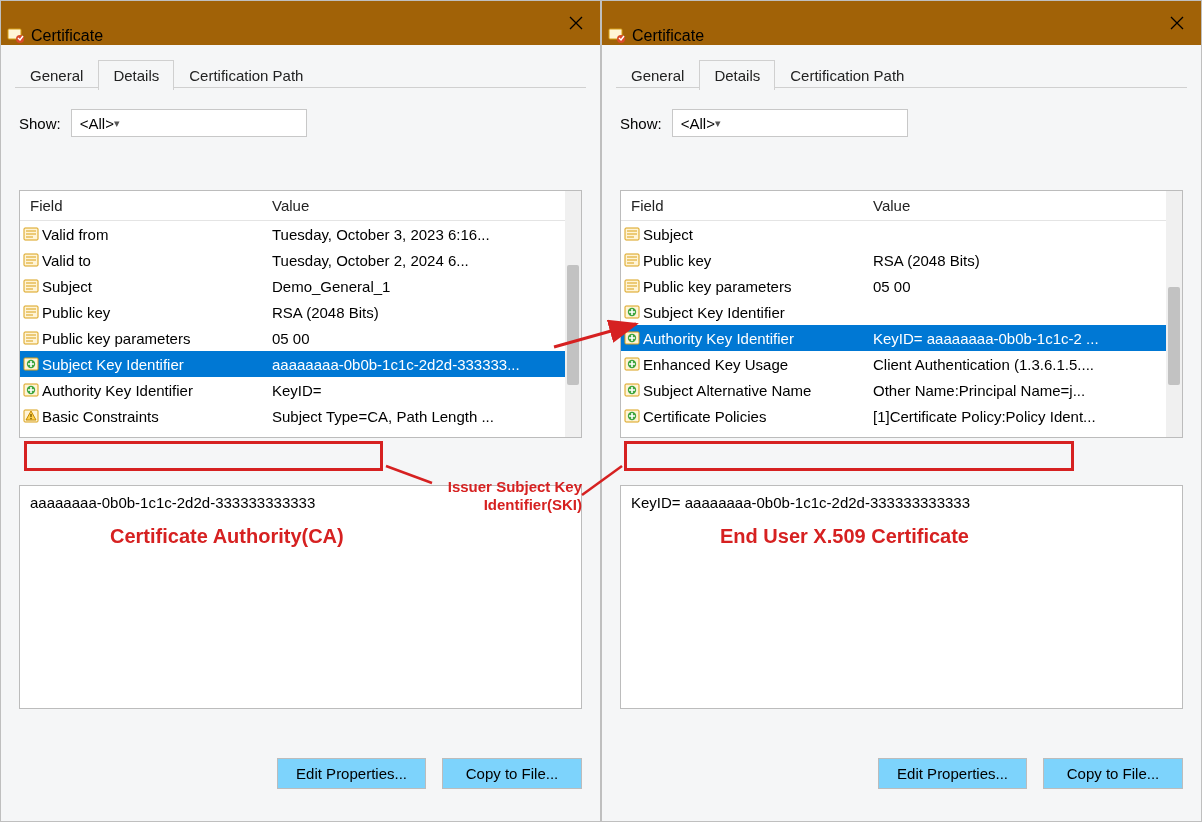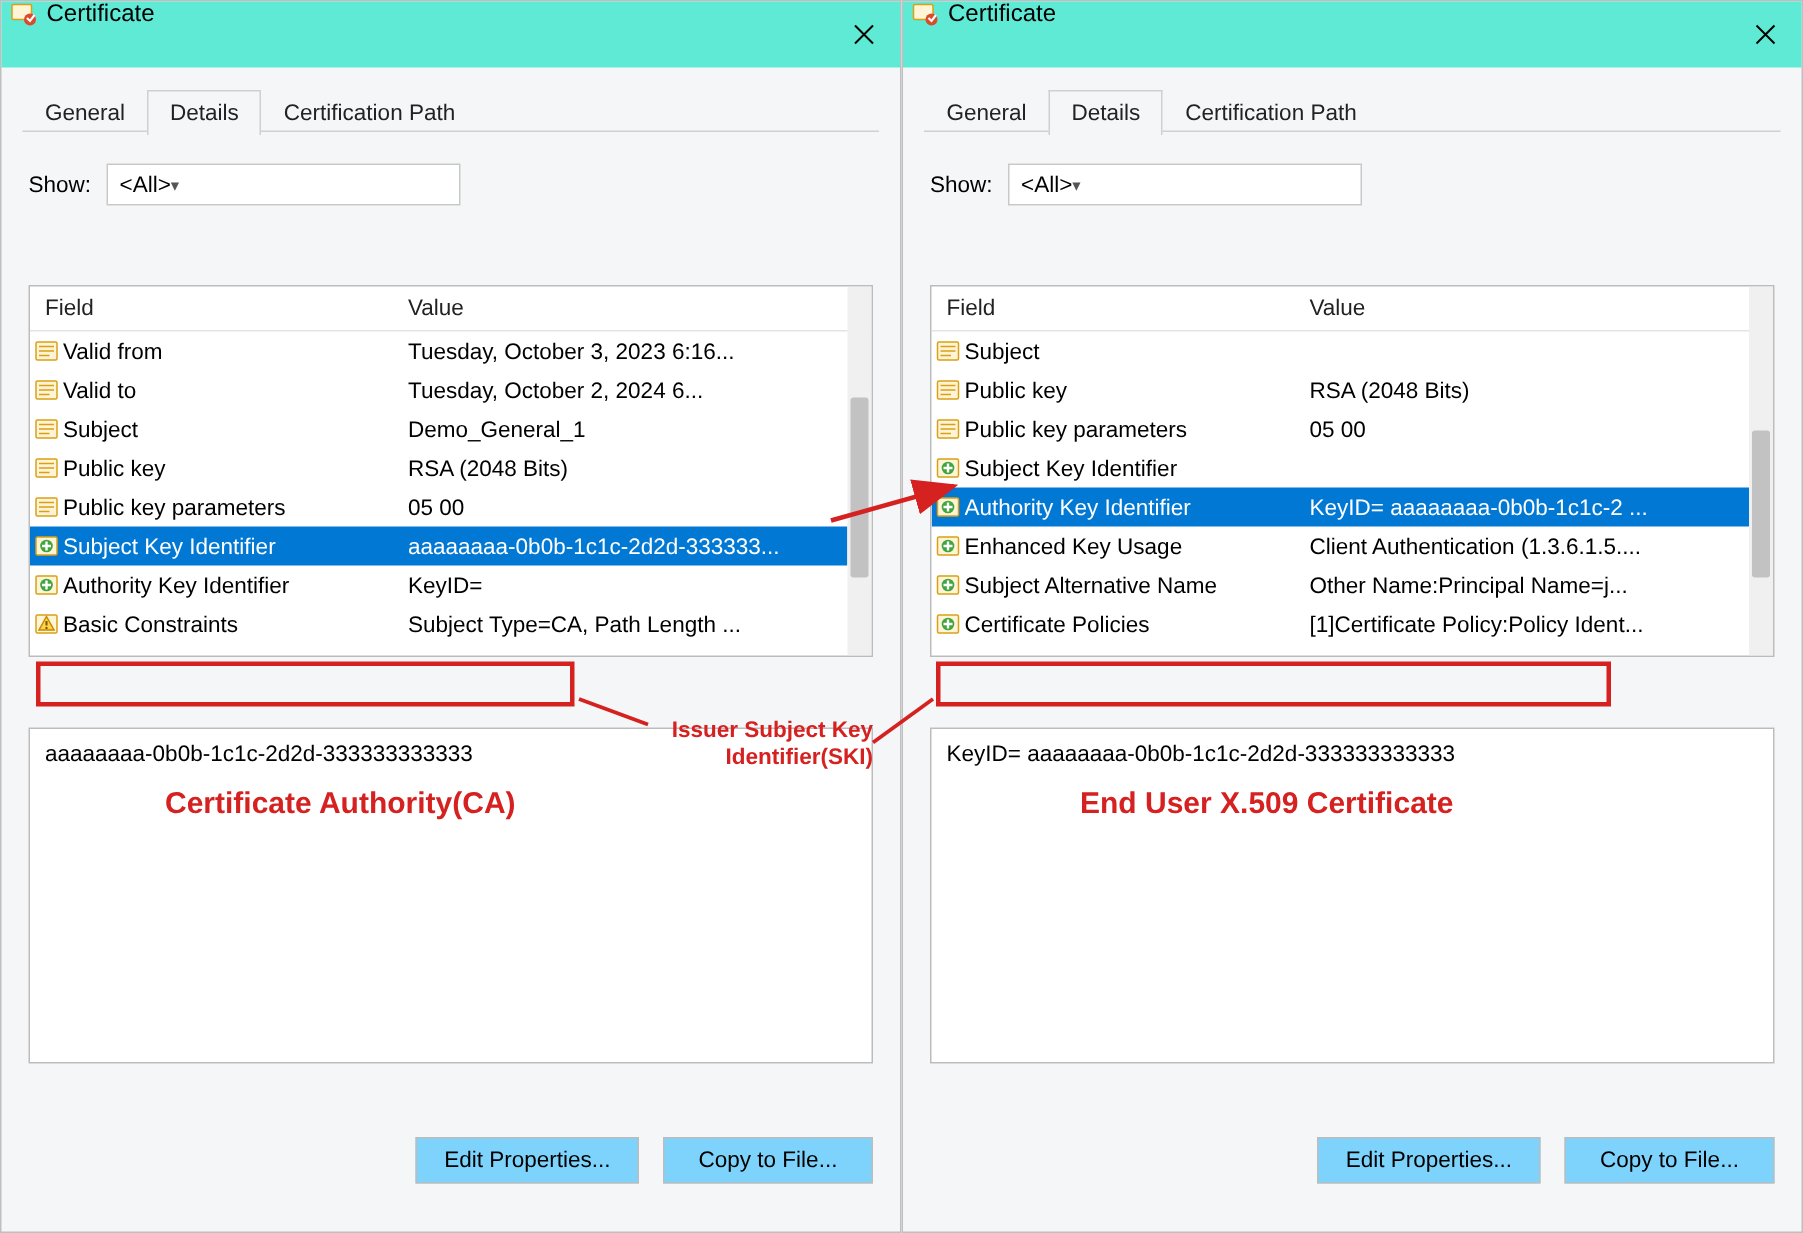--- a/index.html
+++ b/index.html
@@ -18,24 +18,24 @@
       width: 601px;
       height: 822px;
       border: 1px solid #bfbfbf;
       background: #f5f6f7;
       display: flex;
       flex-direction: column;
       position: relative;
     }
     .titlebar {
       display: flex;
-      align-items: flex-start;
+      align-items: flex-end;
       height: 44px;
       padding-left: 6px;
-      background: #5eead4;
+      background: #a16207;
     }
     .titlebar .cert-icon {
       width: 18px; height: 18px;
       margin-right: 6px;
       flex: 0 0 auto;
     }
     .titlebar .title {
       flex: 1;
       font-size: 16px;
     }

